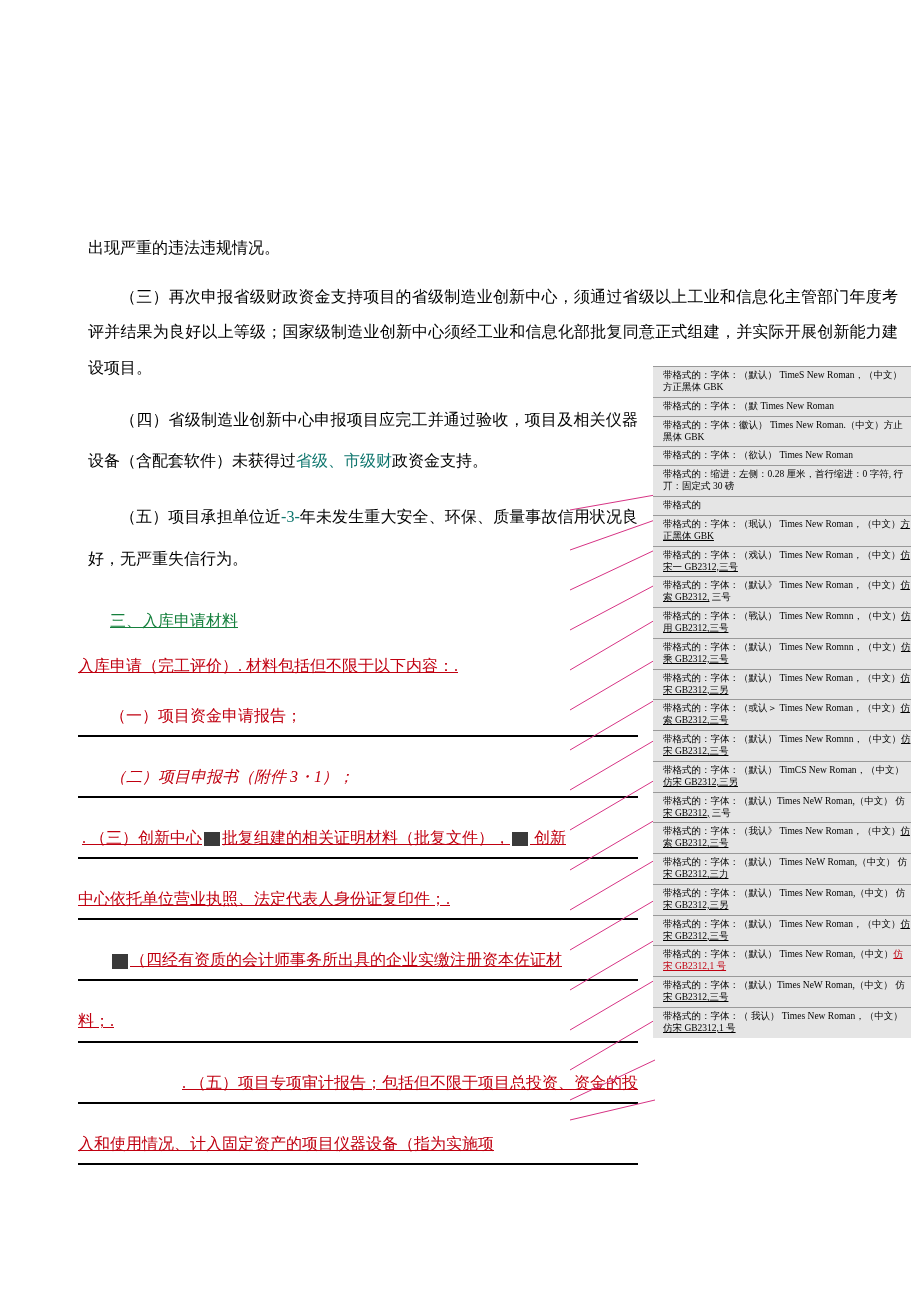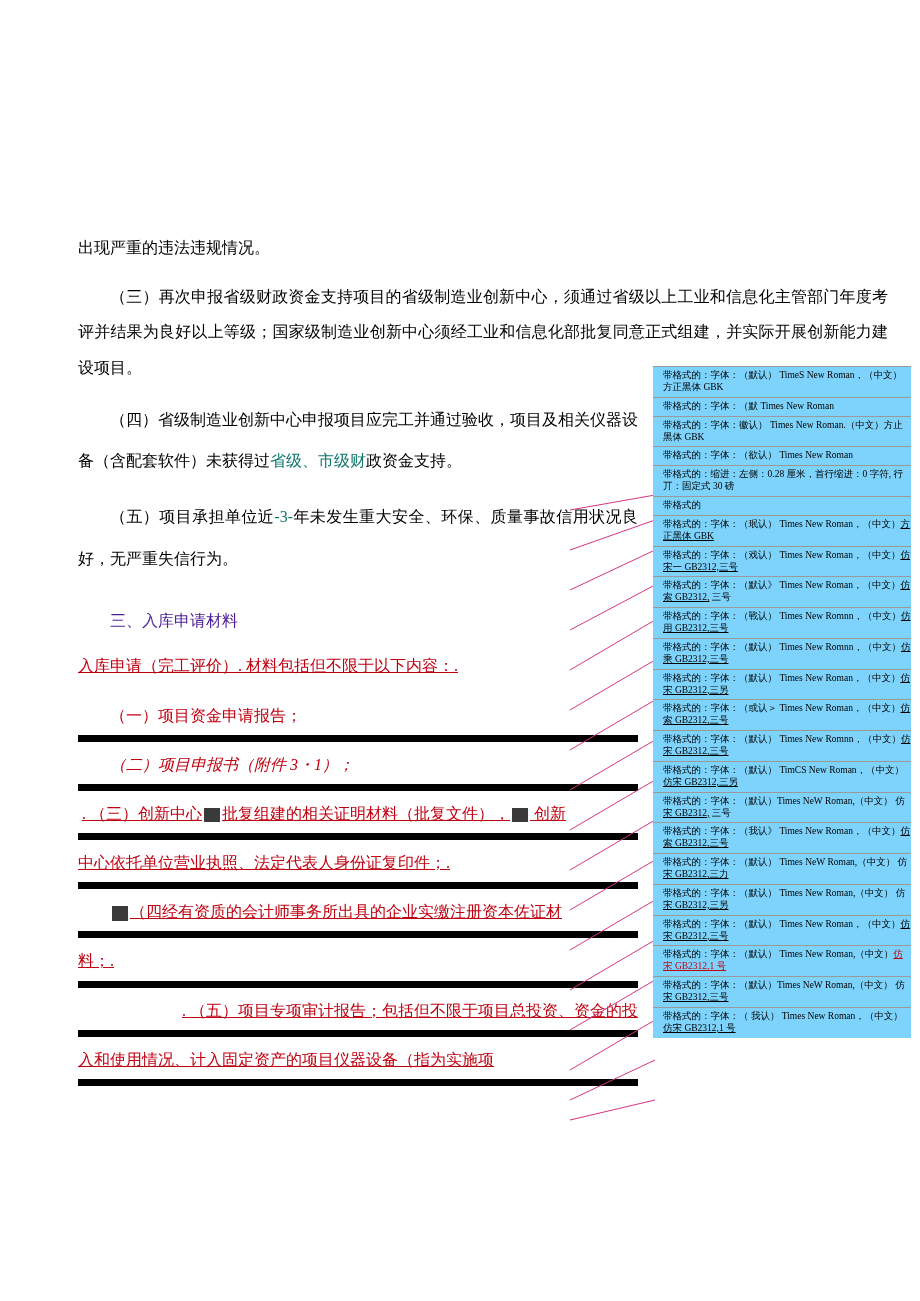--- a/index.html
+++ b/index.html
@@ -13,56 +13,57 @@
     padding: 230px 10px 30px 78px;
     position: relative;
   }
   .main-col {
     width: 560px;
     font-size: 16px;
     line-height: 2.2;
     color: #000;
   }
   .para {
-    margin: 0 0 14px 0;
+    margin: 0 0 14px 10px;
     text-align: justify;
   }
   .indent { text-indent: 2em; }
   .redplain { color: #0f766e; }
   .section-heading {
-    color: #4c1d95;
+    color: #15803d;
+    text-decoration: underline;
     font-weight: normal;
     margin: 10px 0 10px 2em;
     display: inline-block;
   }
   .block-underline .line {
-    border-bottom: 7px solid #000000;
+    border-bottom: 2px solid #000000;
     padding-bottom: 2px;
     display: block;
-    margin-bottom: 5px;
+    margin-bottom: 22px;
   }
   .red-under { color: #c00010; text-decoration: underline; }
   .blk { display:inline-block; width:1em; height:0.9em; background:#3a3a3a; vertical-align:middle; margin:0 2px; }
   .spaced { line-height: 2.6; }
 
   
   .comments {
     position: absolute;
     left: 653px;
     top: 366px;
     width: 258px;
     font-size: 9.5px;
     line-height: 1.25;
     color: #000;
   }
   .comment {
     border-top: 1px solid #999;
     padding: 3px 0 3px 10px;
     position: relative;
-    background: #7dd3fc;
+    background: #e5e5e5;
   }
   .comment .mark {
     color: #c00010;
   }
   .comment .u { text-decoration: underline; }
 
   
   .connector-area {
     position: absolute;
     left: 560px;

